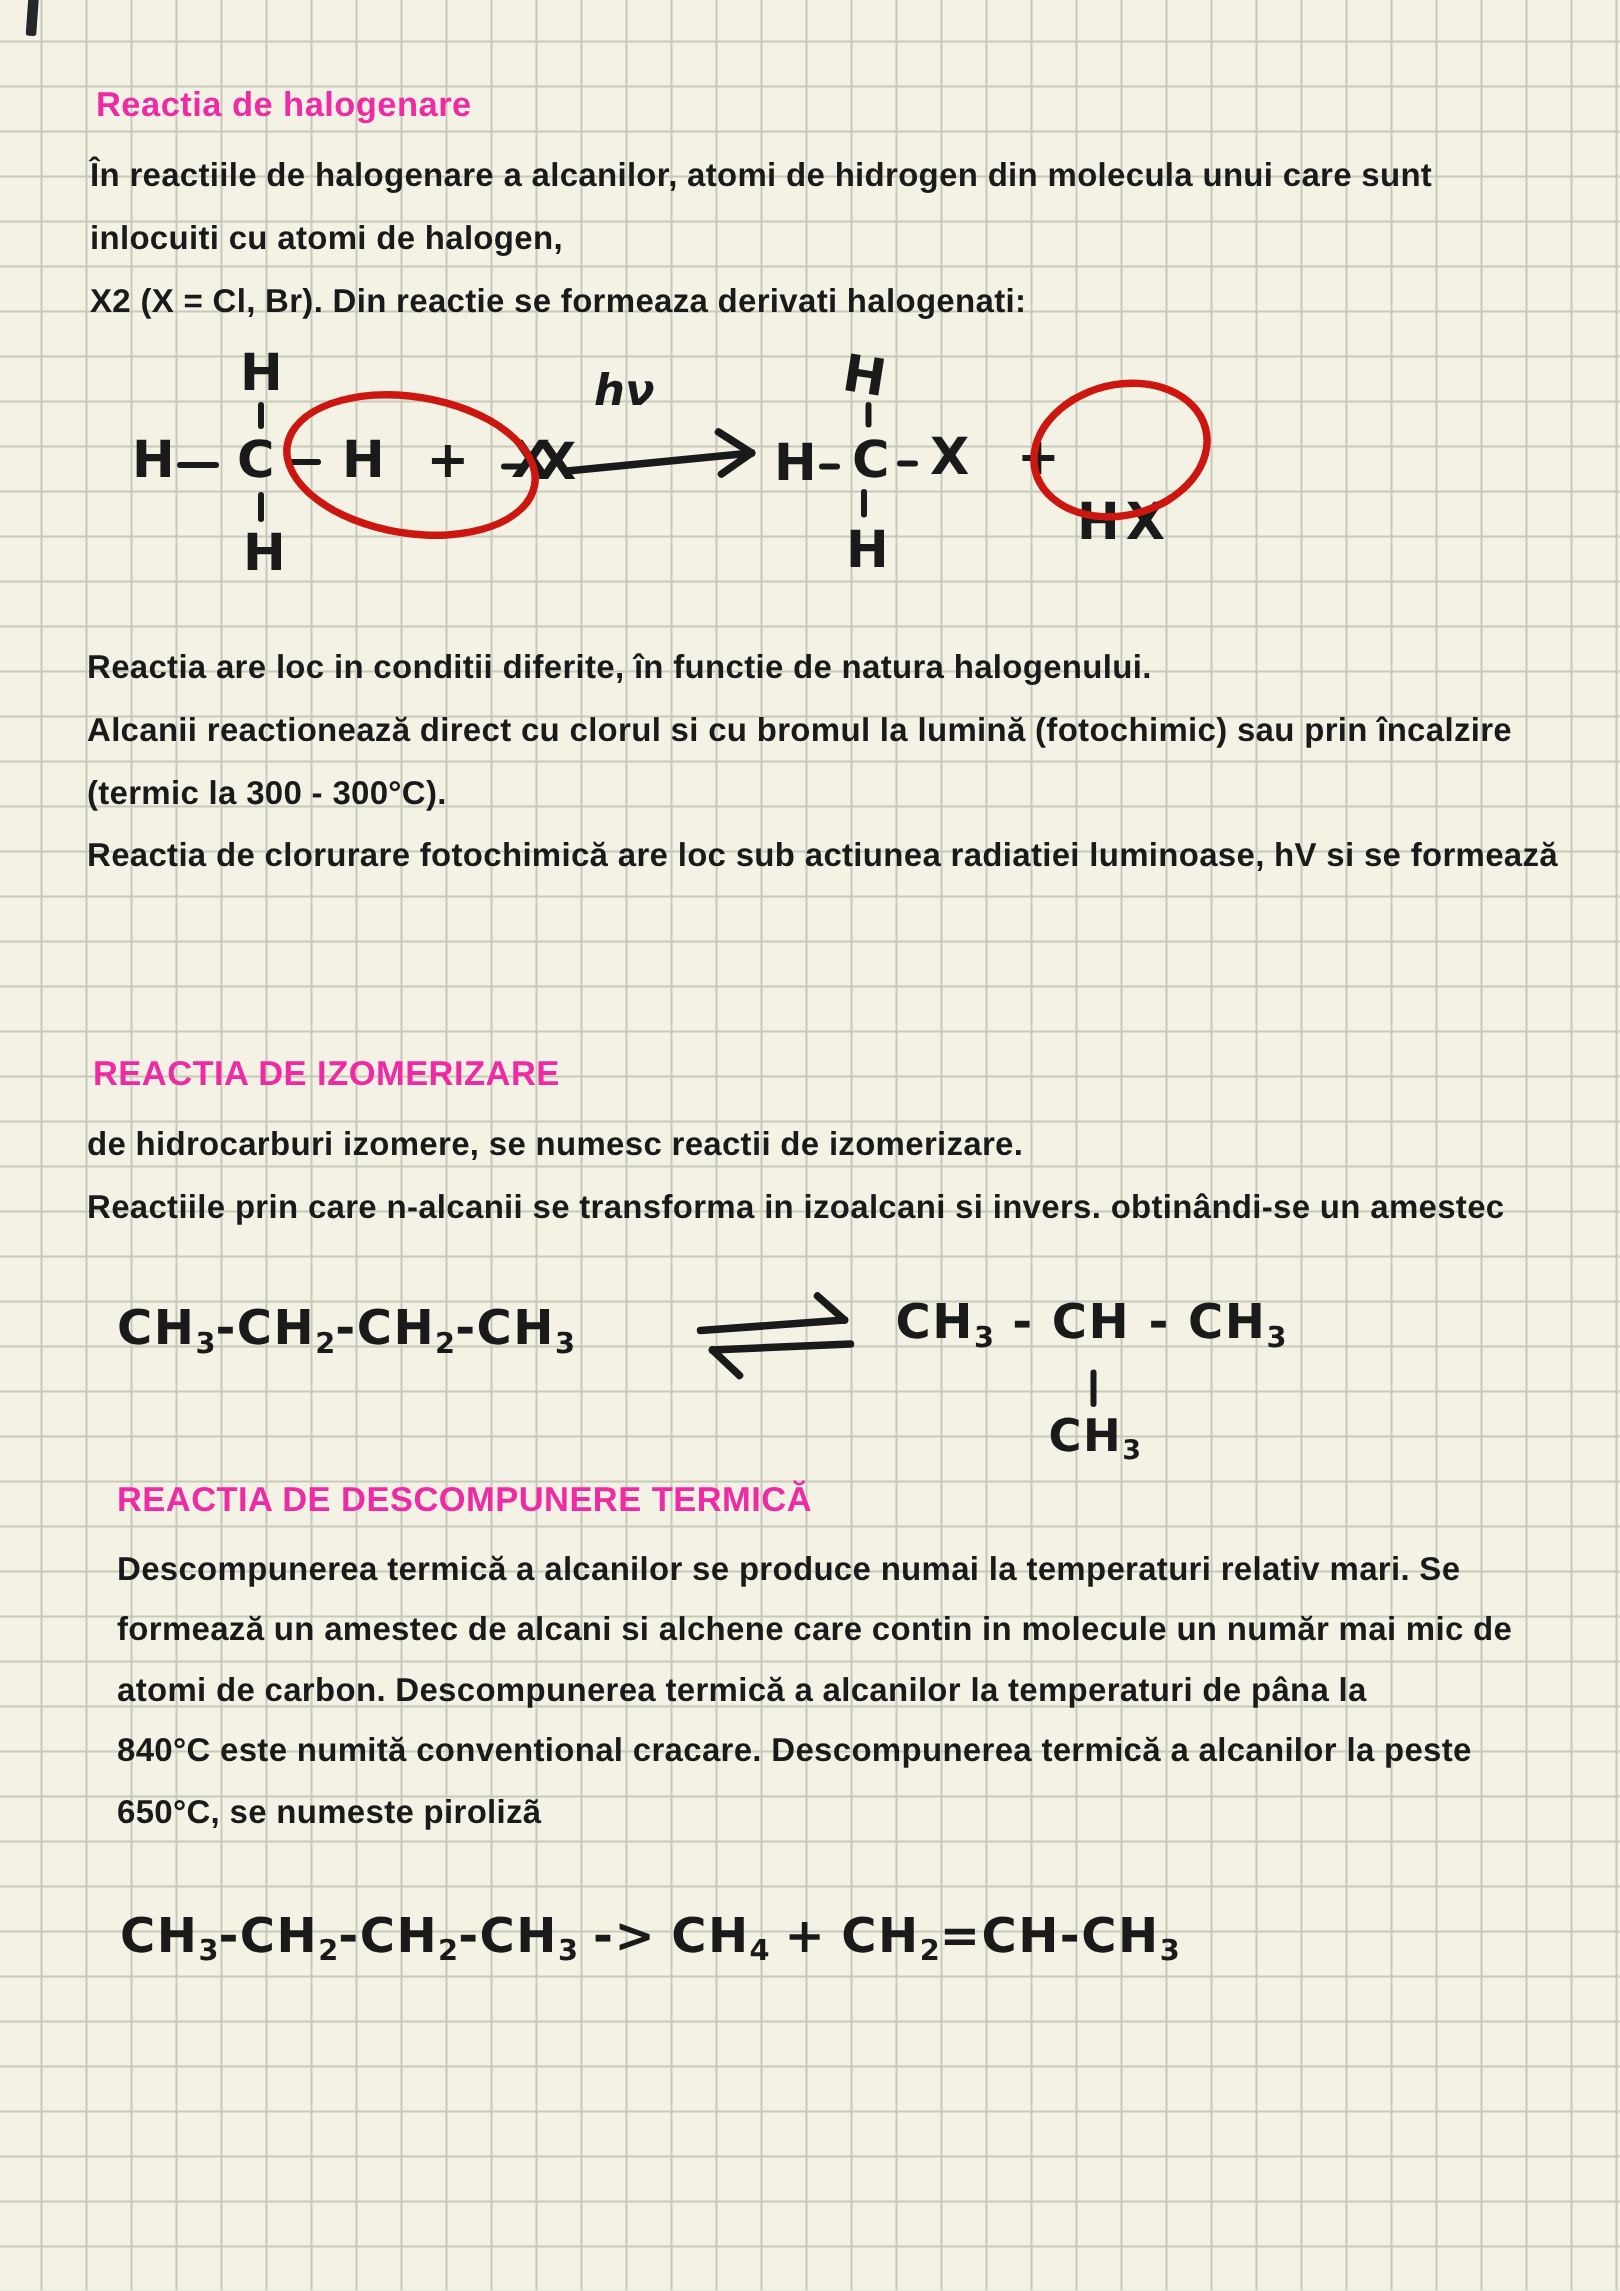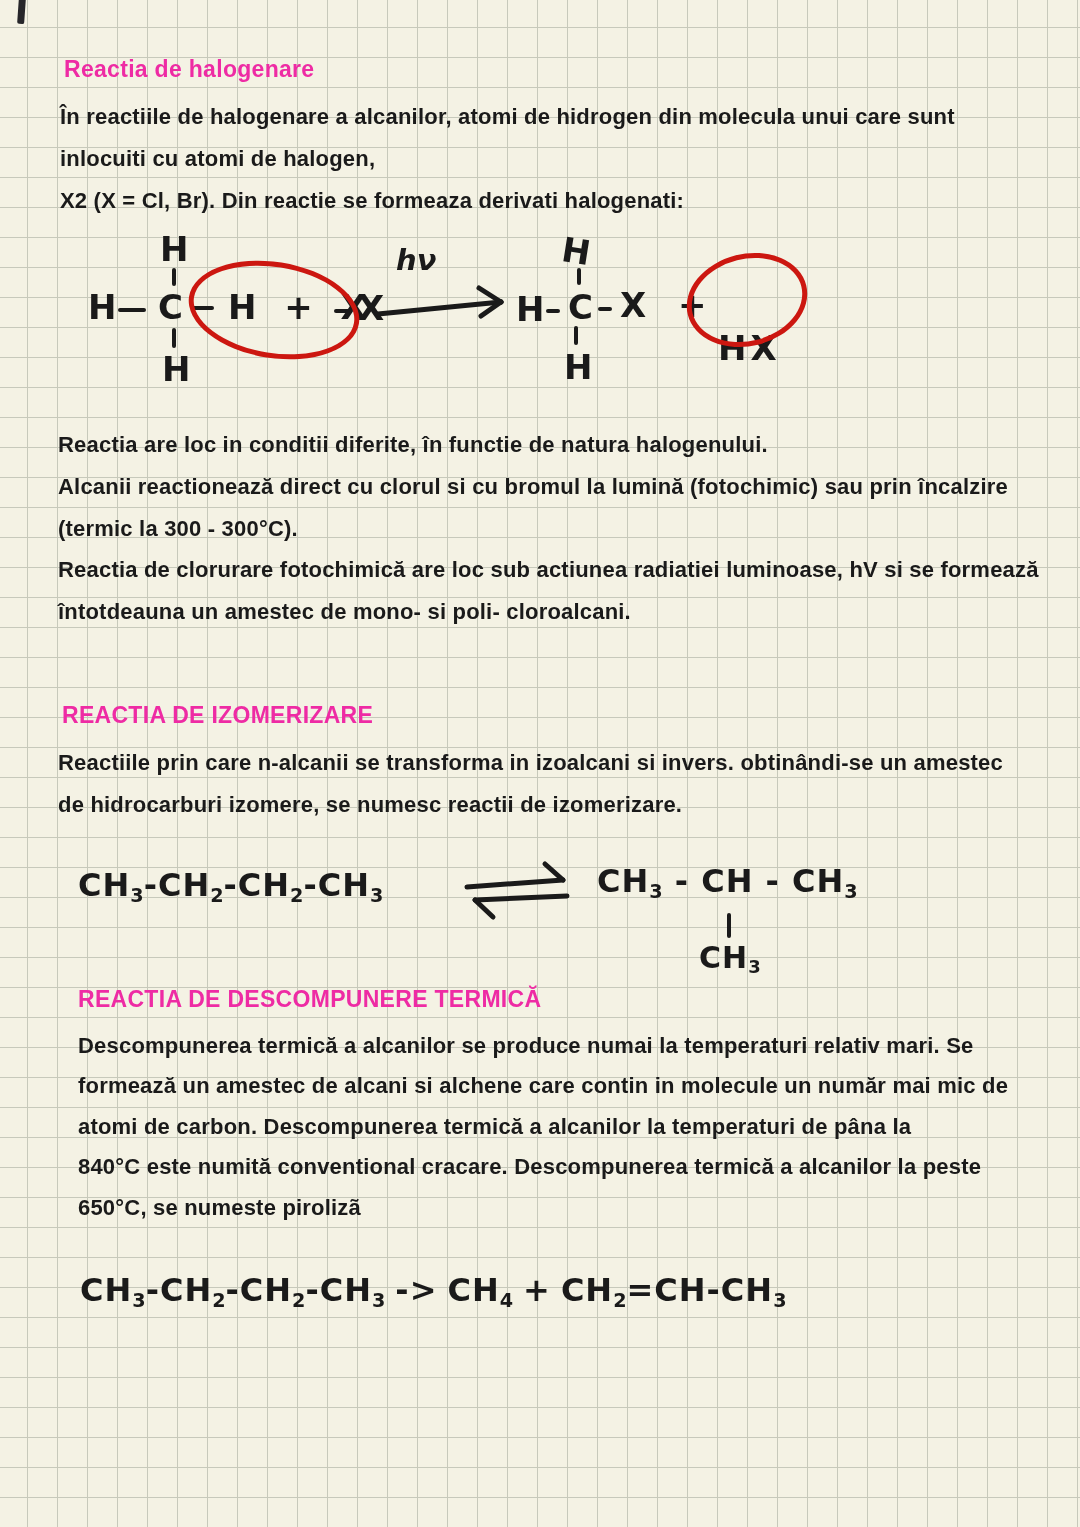--- a/index.html
+++ b/index.html
@@ -96,28 +96,27 @@
 
     <div class="red-ellipse" style="left:108px;top:32px;width:172px;height:96px;transform:rotate(9deg);"></div>
     <div class="red-ellipse" style="left:606px;top:24px;width:122px;height:92px;transform:rotate(-14deg);"></div>
   </div>
 
   <div class="para" style="left:58px;top:424px;line-height:41.8px;">
     <div>Reactia are loc in conditii diferite, în functie de natura halogenului.</div>
     <div>Alcanii reactionează direct cu clorul si cu bromul la lumină (fotochimic) sau prin încalzire</div>
     <div>(termic la 300 - 300°C).</div>
     <div>Reactia de clorurare fotochimică are loc sub actiunea radiatiei luminoase, hV si se formează</div>
-    <div>întotdeauna un amestec de mono- si poli- cloroalcani.</div>
   </div>
 
   <div class="heading" style="left:42px;top:702px;margin-left:20px;">REACTIA DE IZOMERIZARE</div>
 
   <div class="para" style="left:58px;top:742px;line-height:42px;">
+    <div>de hidrocarburi izomere, se numesc reactii de izomerizare.</div>
     <div>Reactiile prin care n-alcanii se transforma in izoalcani si invers. obtinândi-se un amestec</div>
-    <div>de hidrocarburi izomere, se numesc reactii de izomerizare.</div>
   </div>
 
   <div class="eq eq2">
     <div class="formula" style="left:3px;top:12px;">
       <span>CH</span><span class="sub">3</span><span>-CH</span><span class="sub">2</span><span>-CH</span><span class="sub">2</span><span>-CH</span><span class="sub">3</span>
     </div>
 
     <svg class="arrow-svg" style="left:388px;top:4px;" width="115" height="62" viewBox="0 0 115 62">
       <path d="M4 28 L100 21"></path>
       <path d="M100 21 L82 5"></path>

